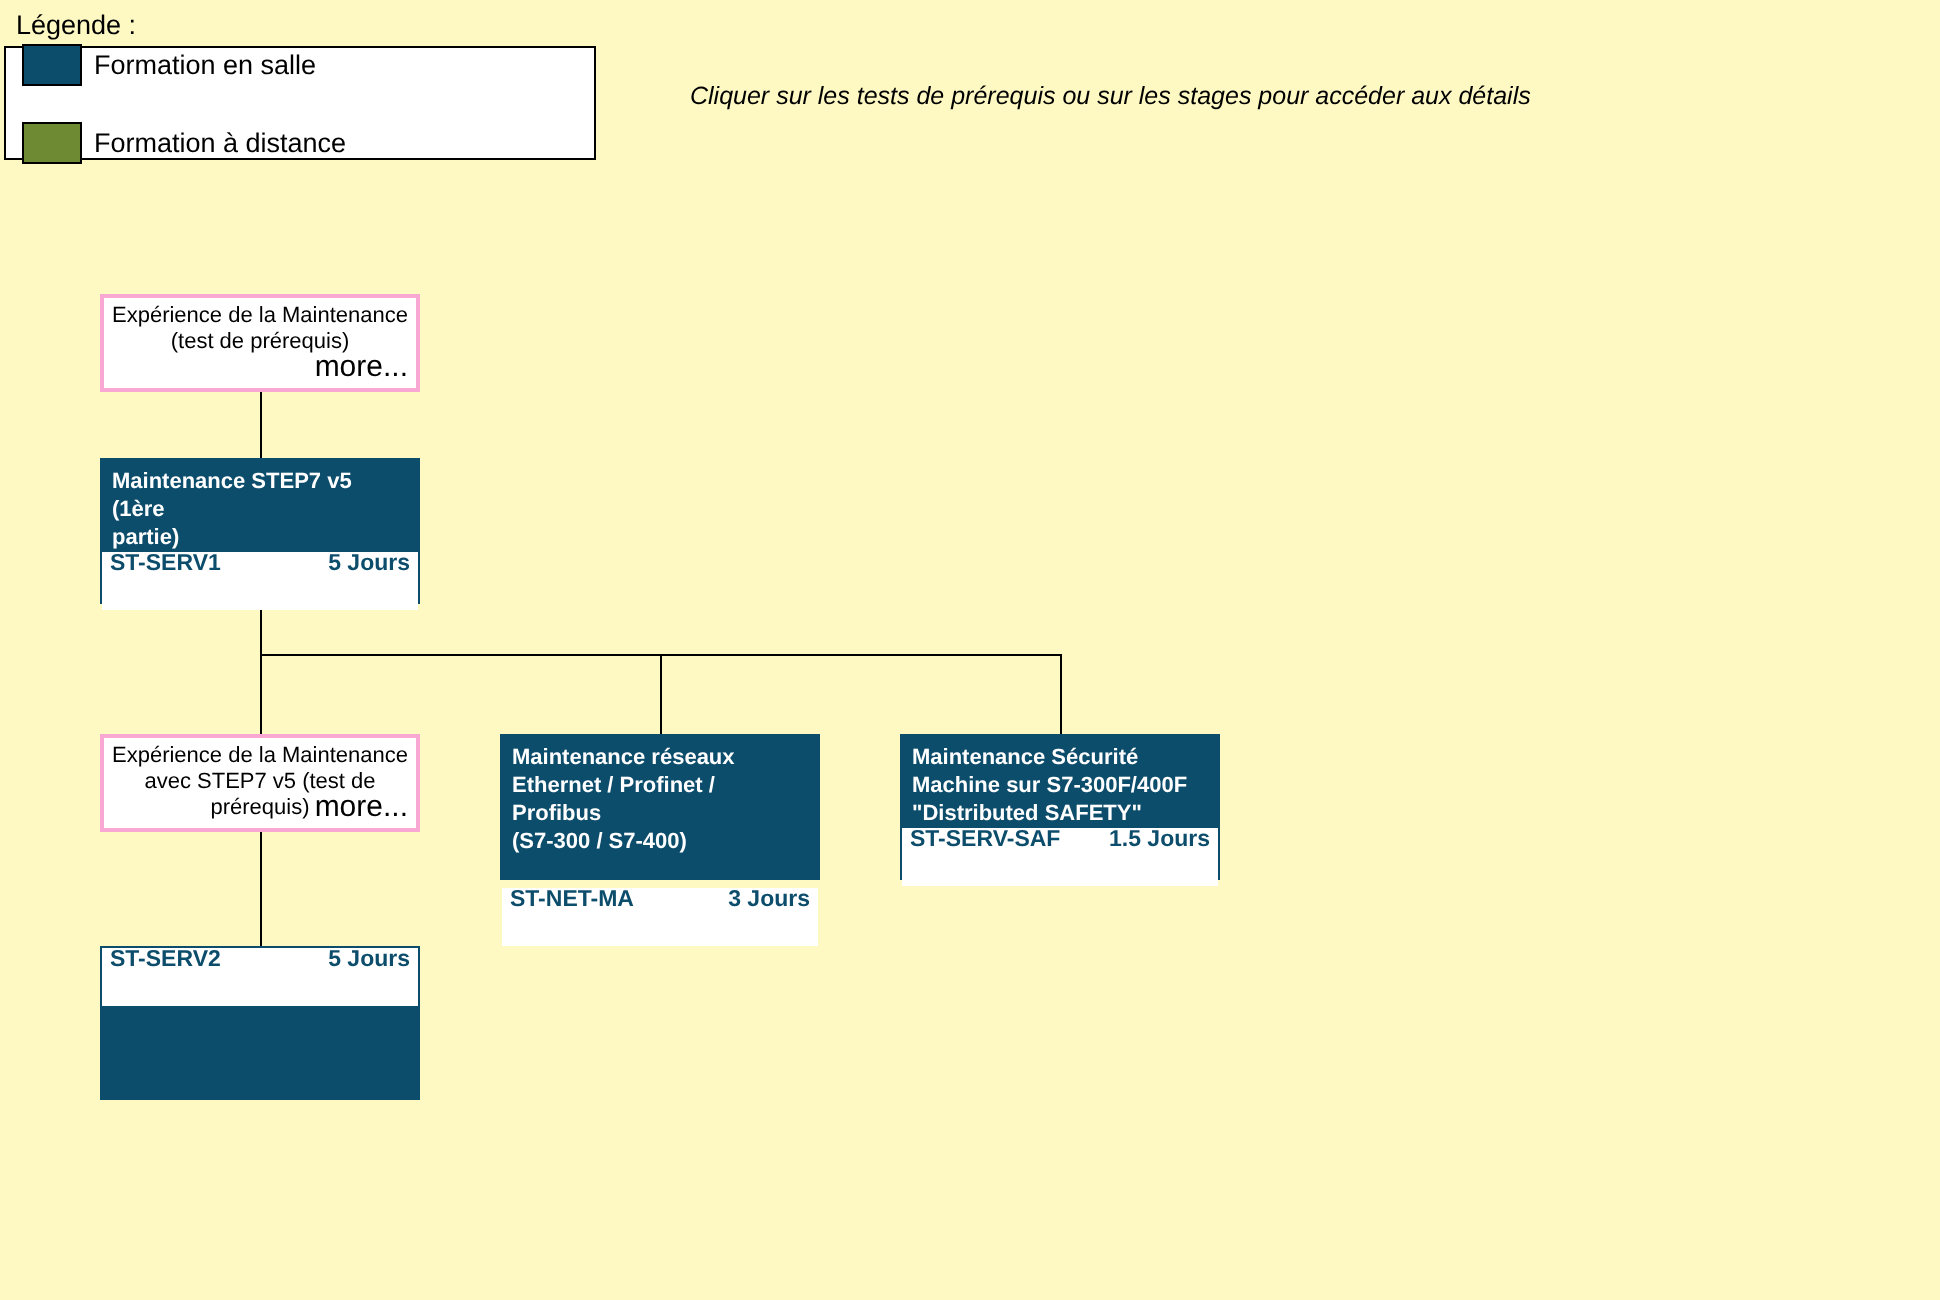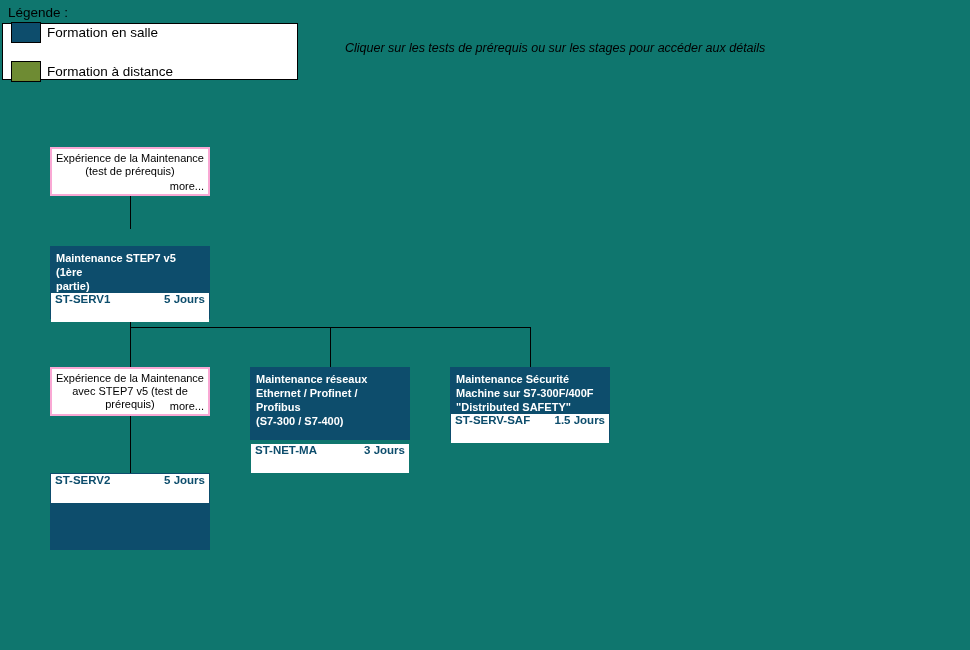--- a/index.html
+++ b/index.html
@@ -1,20 +1,20 @@
 <!DOCTYPE html>
 <html><head>
 <meta charset="utf-8">
 <style>
   html, body { margin: 0; padding: 0; background: #ffffff; }
   .canvas {
     position: relative;
     width: 970px;
     height: 650px;
-    background: #0f766e;
+    background: #fef9c3;
     font-family: "Liberation Sans", sans-serif;
     color: #000000;
     overflow: hidden;
   }
 
   
   .legend-title {
     position: absolute;
     left: 8px; top: 5px;
     font-size: 13.5px;
@@ -67,21 +67,21 @@
   }
   .prereq-lines {
     padding-top: 3px;
     text-align: center;
     font-size: 11px;
     line-height: 13px;
   }
   .more-link {
     position: absolute;
     right: 4px; bottom: 2px;
-    font-size: 11px;
+    font-size: 15px;
     color: #000000;
     text-decoration: none;
     margin-top: 36px;
   }
 
   
   .course-box {
     position: absolute;
     width: 160px;
     border: 1px solid #0d4d6c;
@@ -139,21 +139,21 @@
   <div class="cline v" style="left:130px; top:416px; height:57px;"></div>
 
   <div class="prereq-box" style="left:50px; top:147px; height:49px;">
     <div class="prereq-lines">
       <div>Expérience de la Maintenance</div>
       <div>(test de prérequis)</div>
     </div>
     <a class="more-link">more...</a>
   </div>
 
-  <div class="course-box" style="left:50px; top:246px; height:73px;">
+  <div class="course-box" style="left:50px; top:229px; height:73px;">
     <div class="course-head">
       <div>Maintenance STEP7 v5 (1ère</div>
       <div>partie)</div>
     </div>
     <div class="course-foot">
       <span>ST-SERV1</span>
       <span>5 Jours</span>
     </div>
   </div>
 

